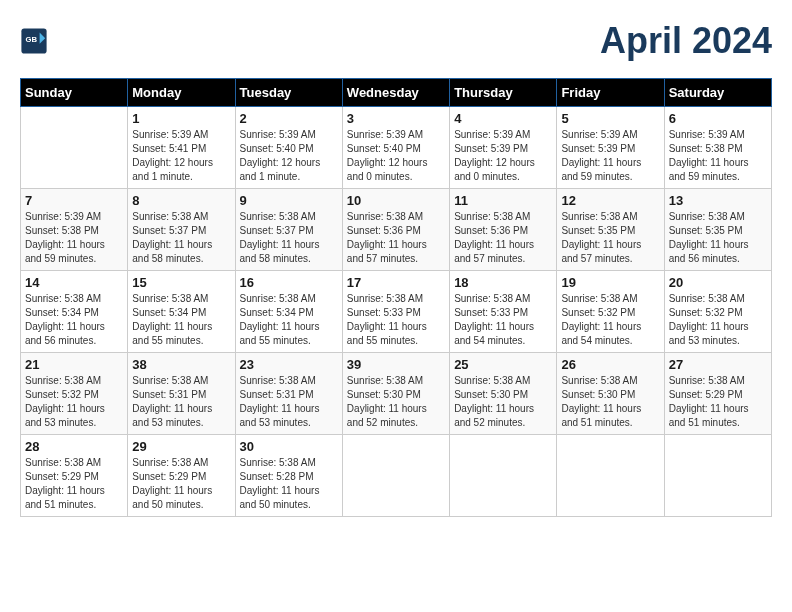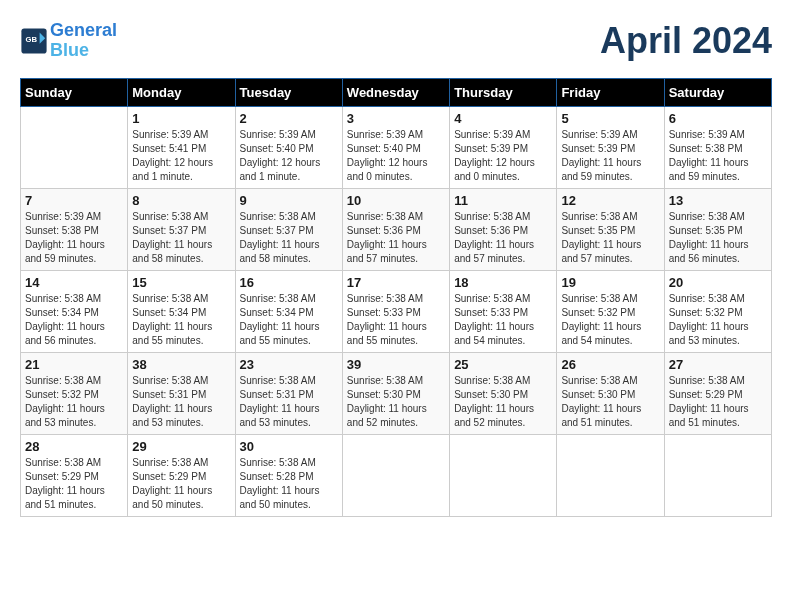--- a/index.html
+++ b/index.html
@@ -89,25 +89,20 @@
 </head>
 <body>
 
 <div class="header">
   <div class="logo">
     <svg class="logo-icon" viewBox="0 0 40 40">
       <rect x="2" y="2" width="36" height="36" rx="4" fill="#1a3a5c"></rect>
       <text x="8" y="22" font-size="11" font-weight="bold" fill="white" font-family="Arial">GB</text>
       <polygon points="28,8 36,16 28,24" fill="#4db3e6"></polygon>
     </svg>
-    <div>
-      <div class="logo-text">
-        <span>General</span><br><span style="color:#4db3e6;">Blue</span>
-      </div>
-    </div>
   </div>
   <div class="title-block">
     <div class="month-title">April 2024</div>
   </div>
 </div>
 
 <table>
   <thead>
     <tr>
     <th>Sunday</th>

